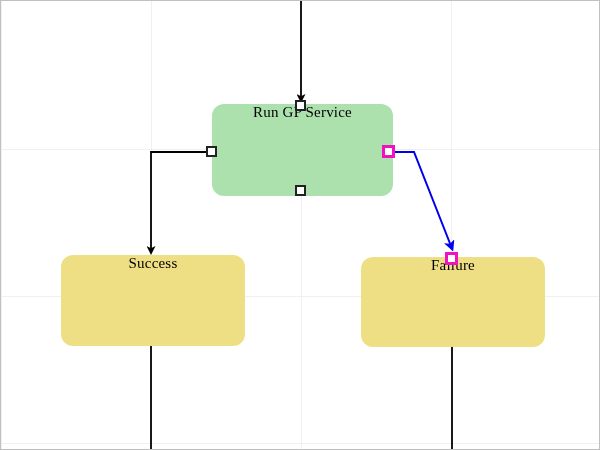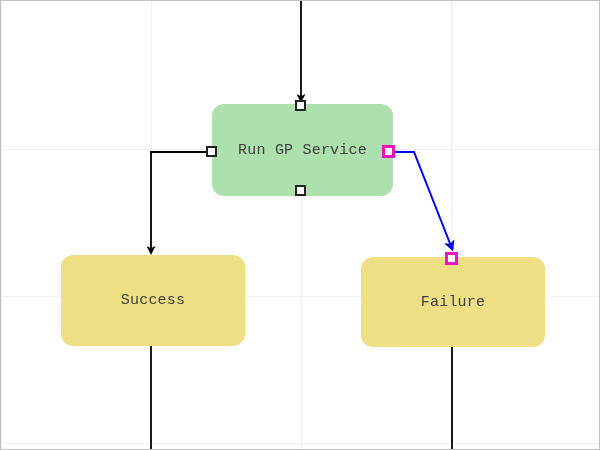--- a/index.html
+++ b/index.html
@@ -48,25 +48,25 @@
     width: 600px; height: 450px;
     overflow: visible;
   }
 
   
   .node {
     position: absolute;
     box-sizing: border-box;
     border-radius: 12px;
     display: flex;
-    align-items: center;
+    align-items: flex-start;
     justify-content: center;
-    color: #404040;
+    color: #000000;
     font-size: 15px;
-    font-family: Liberation Mono, monospace;
+    font-family: Liberation Serif, serif;
     letter-spacing: 0.2px;
     user-select: none;
   }
   .node-green {
     background: #ace0ac;
   }
   .node-yellow {
     background: #efdf84;
   }
   .node-label {

